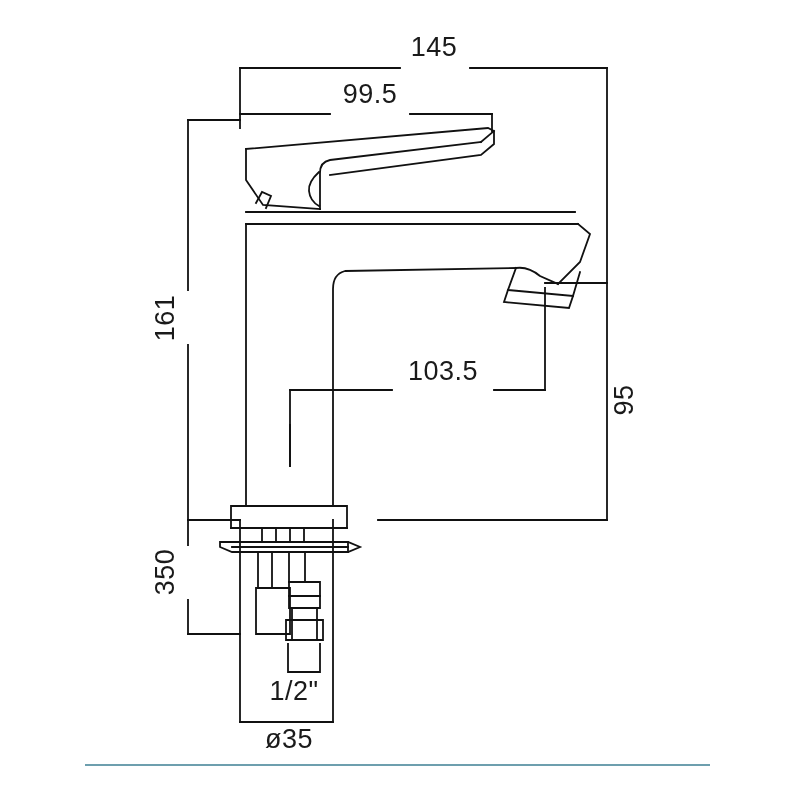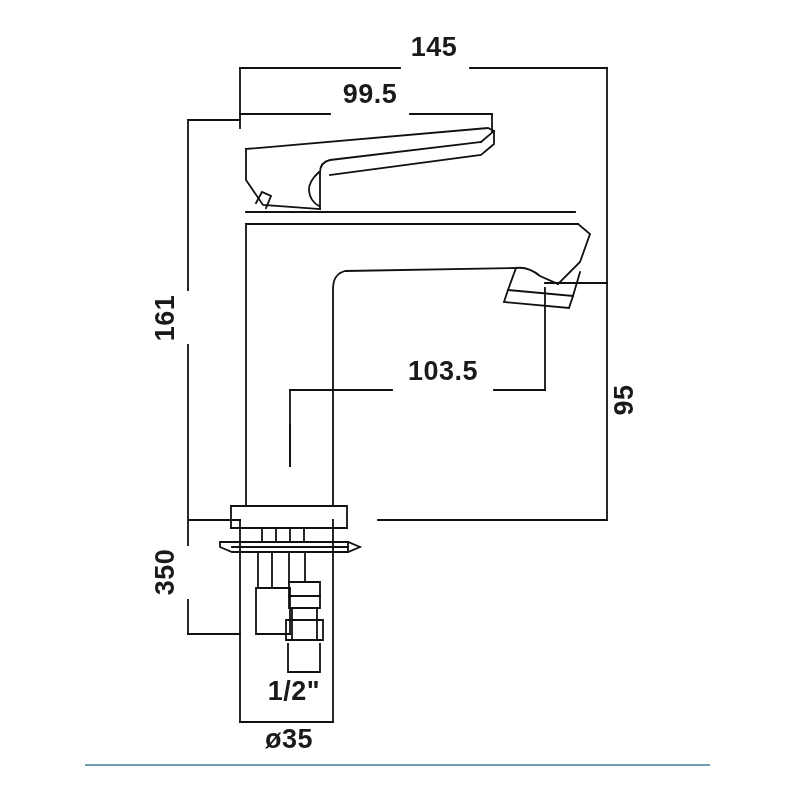--- a/index.html
+++ b/index.html
@@ -10,21 +10,20 @@
   }
   body {
     font-family: "Liberation Sans", sans-serif;
   }
   #stage {
     position: relative;
     width: 800px;
     height: 800px;
     background: #ffffff;
     overflow: hidden;
-    font-weight: bold;
   }
   #drawing {
     position: absolute;
     left: 0;
     top: 0;
     width: 800px;
     height: 800px;
     display: block;
   }
   .dim-text {

